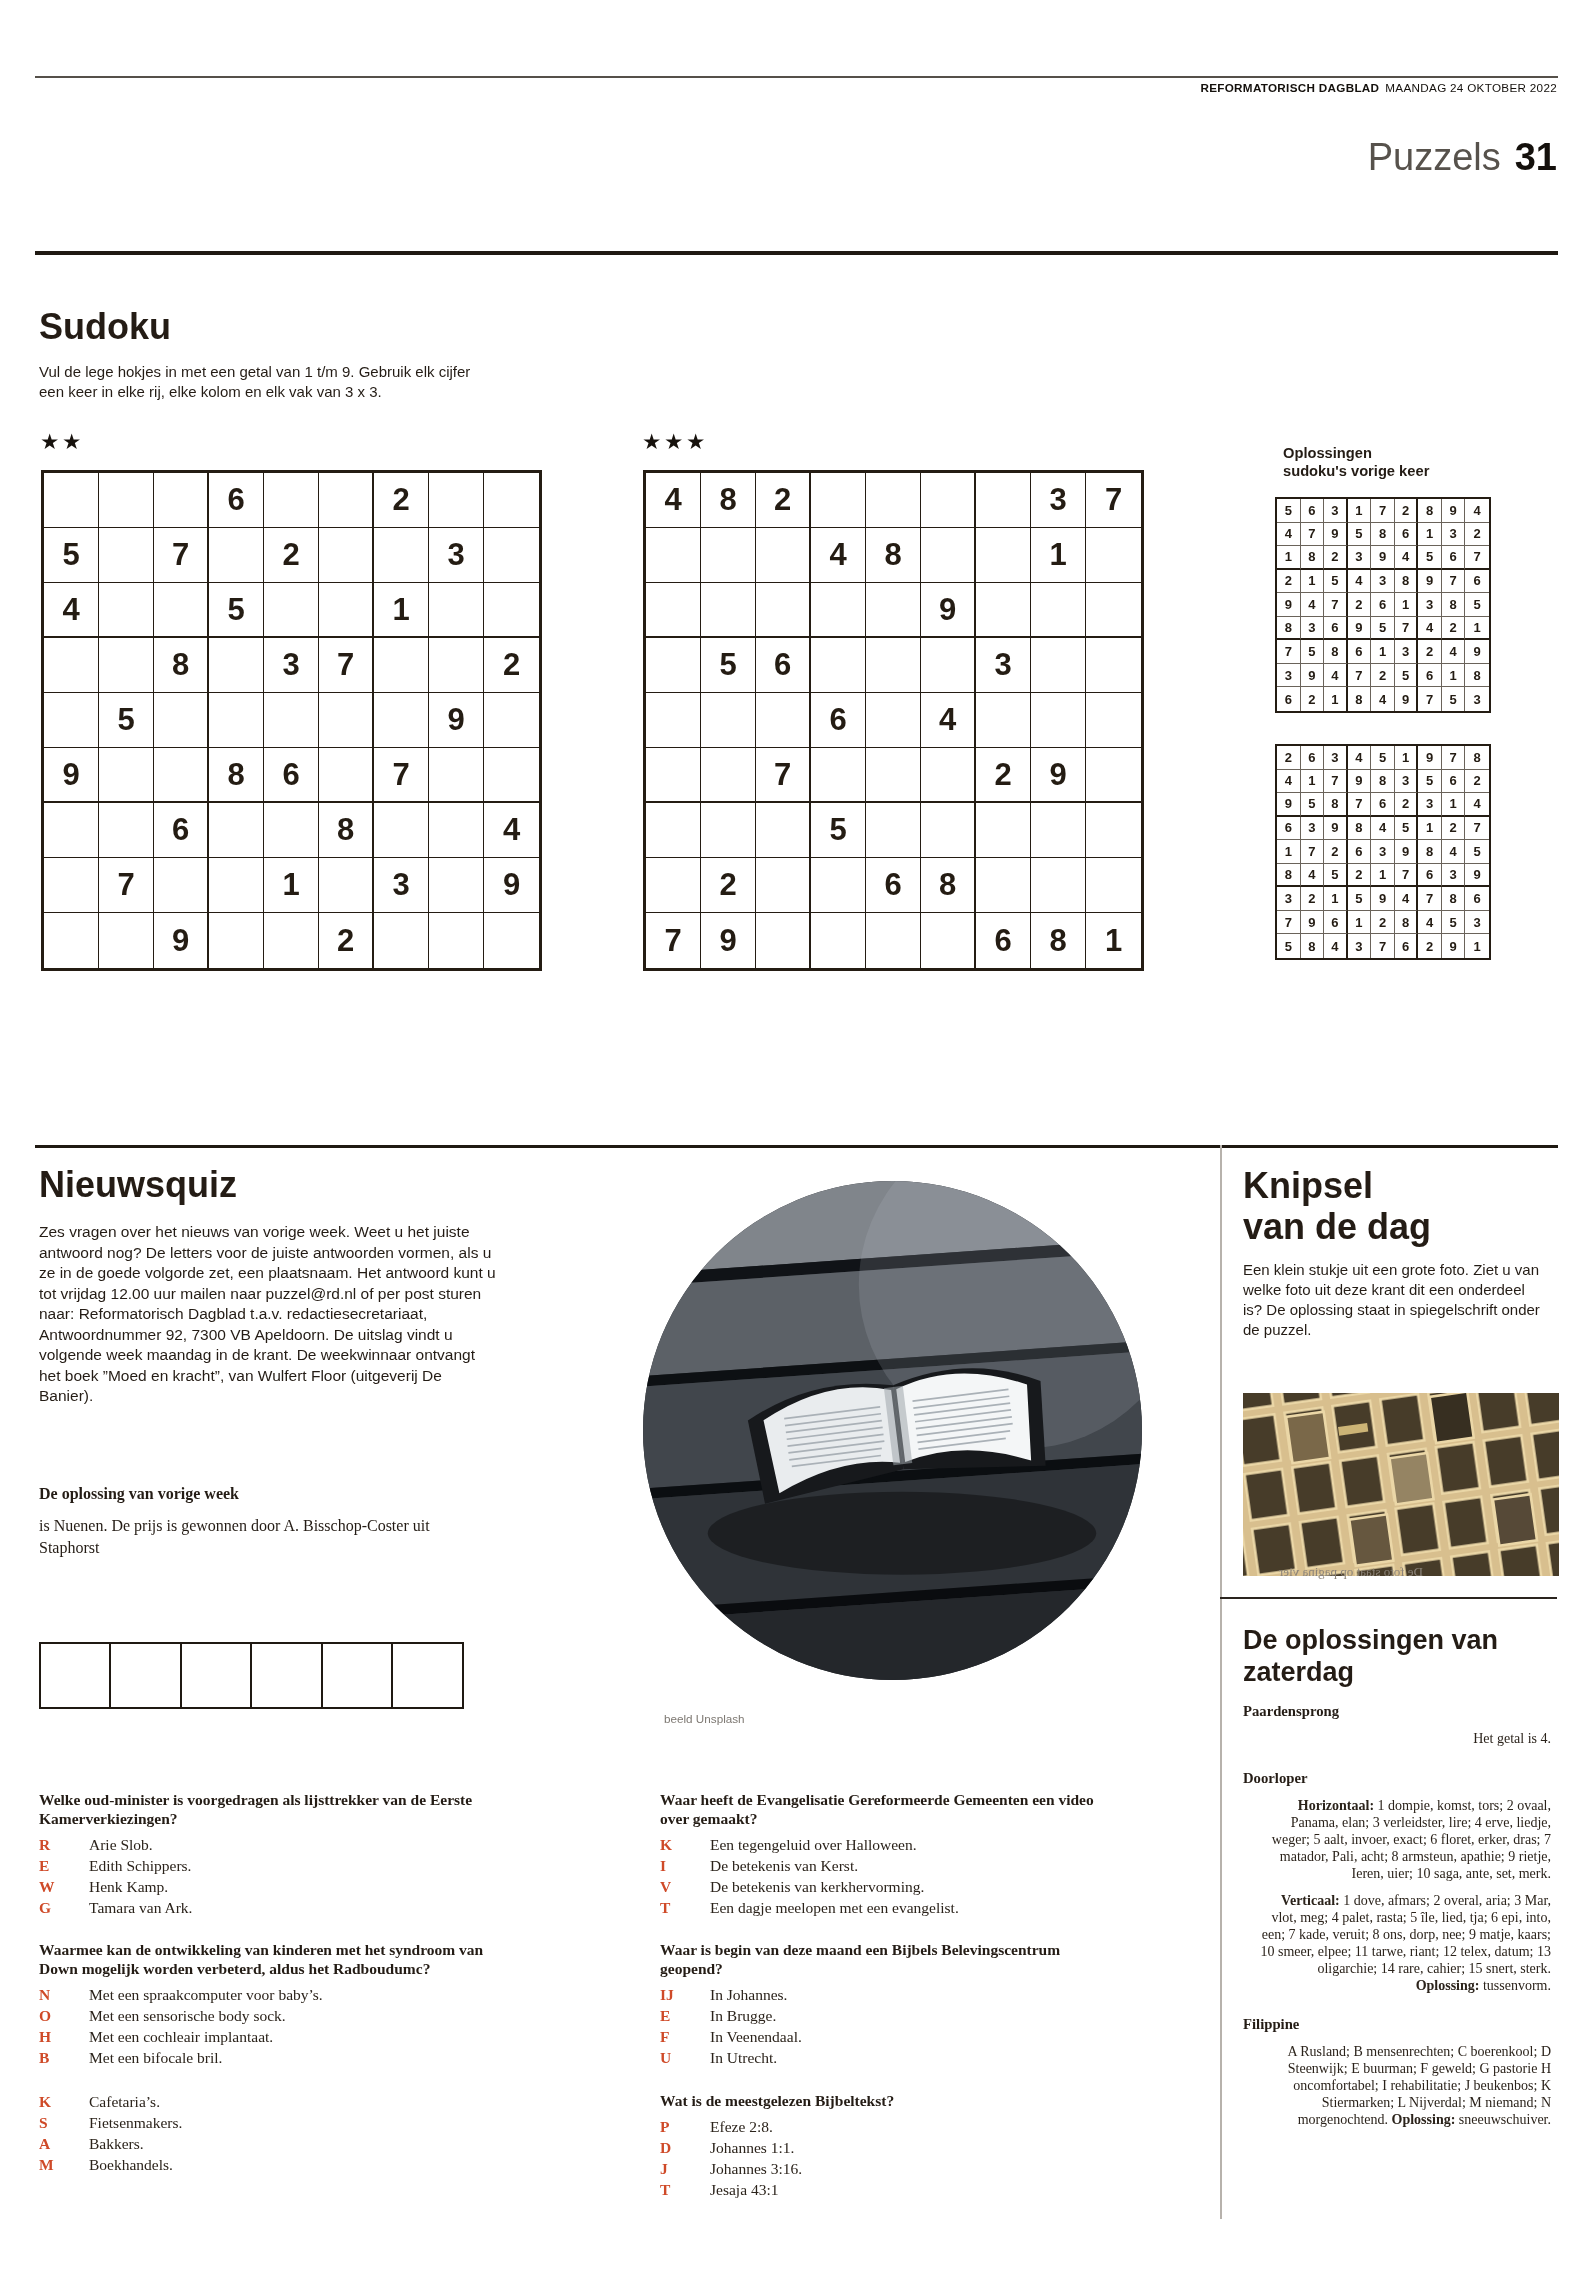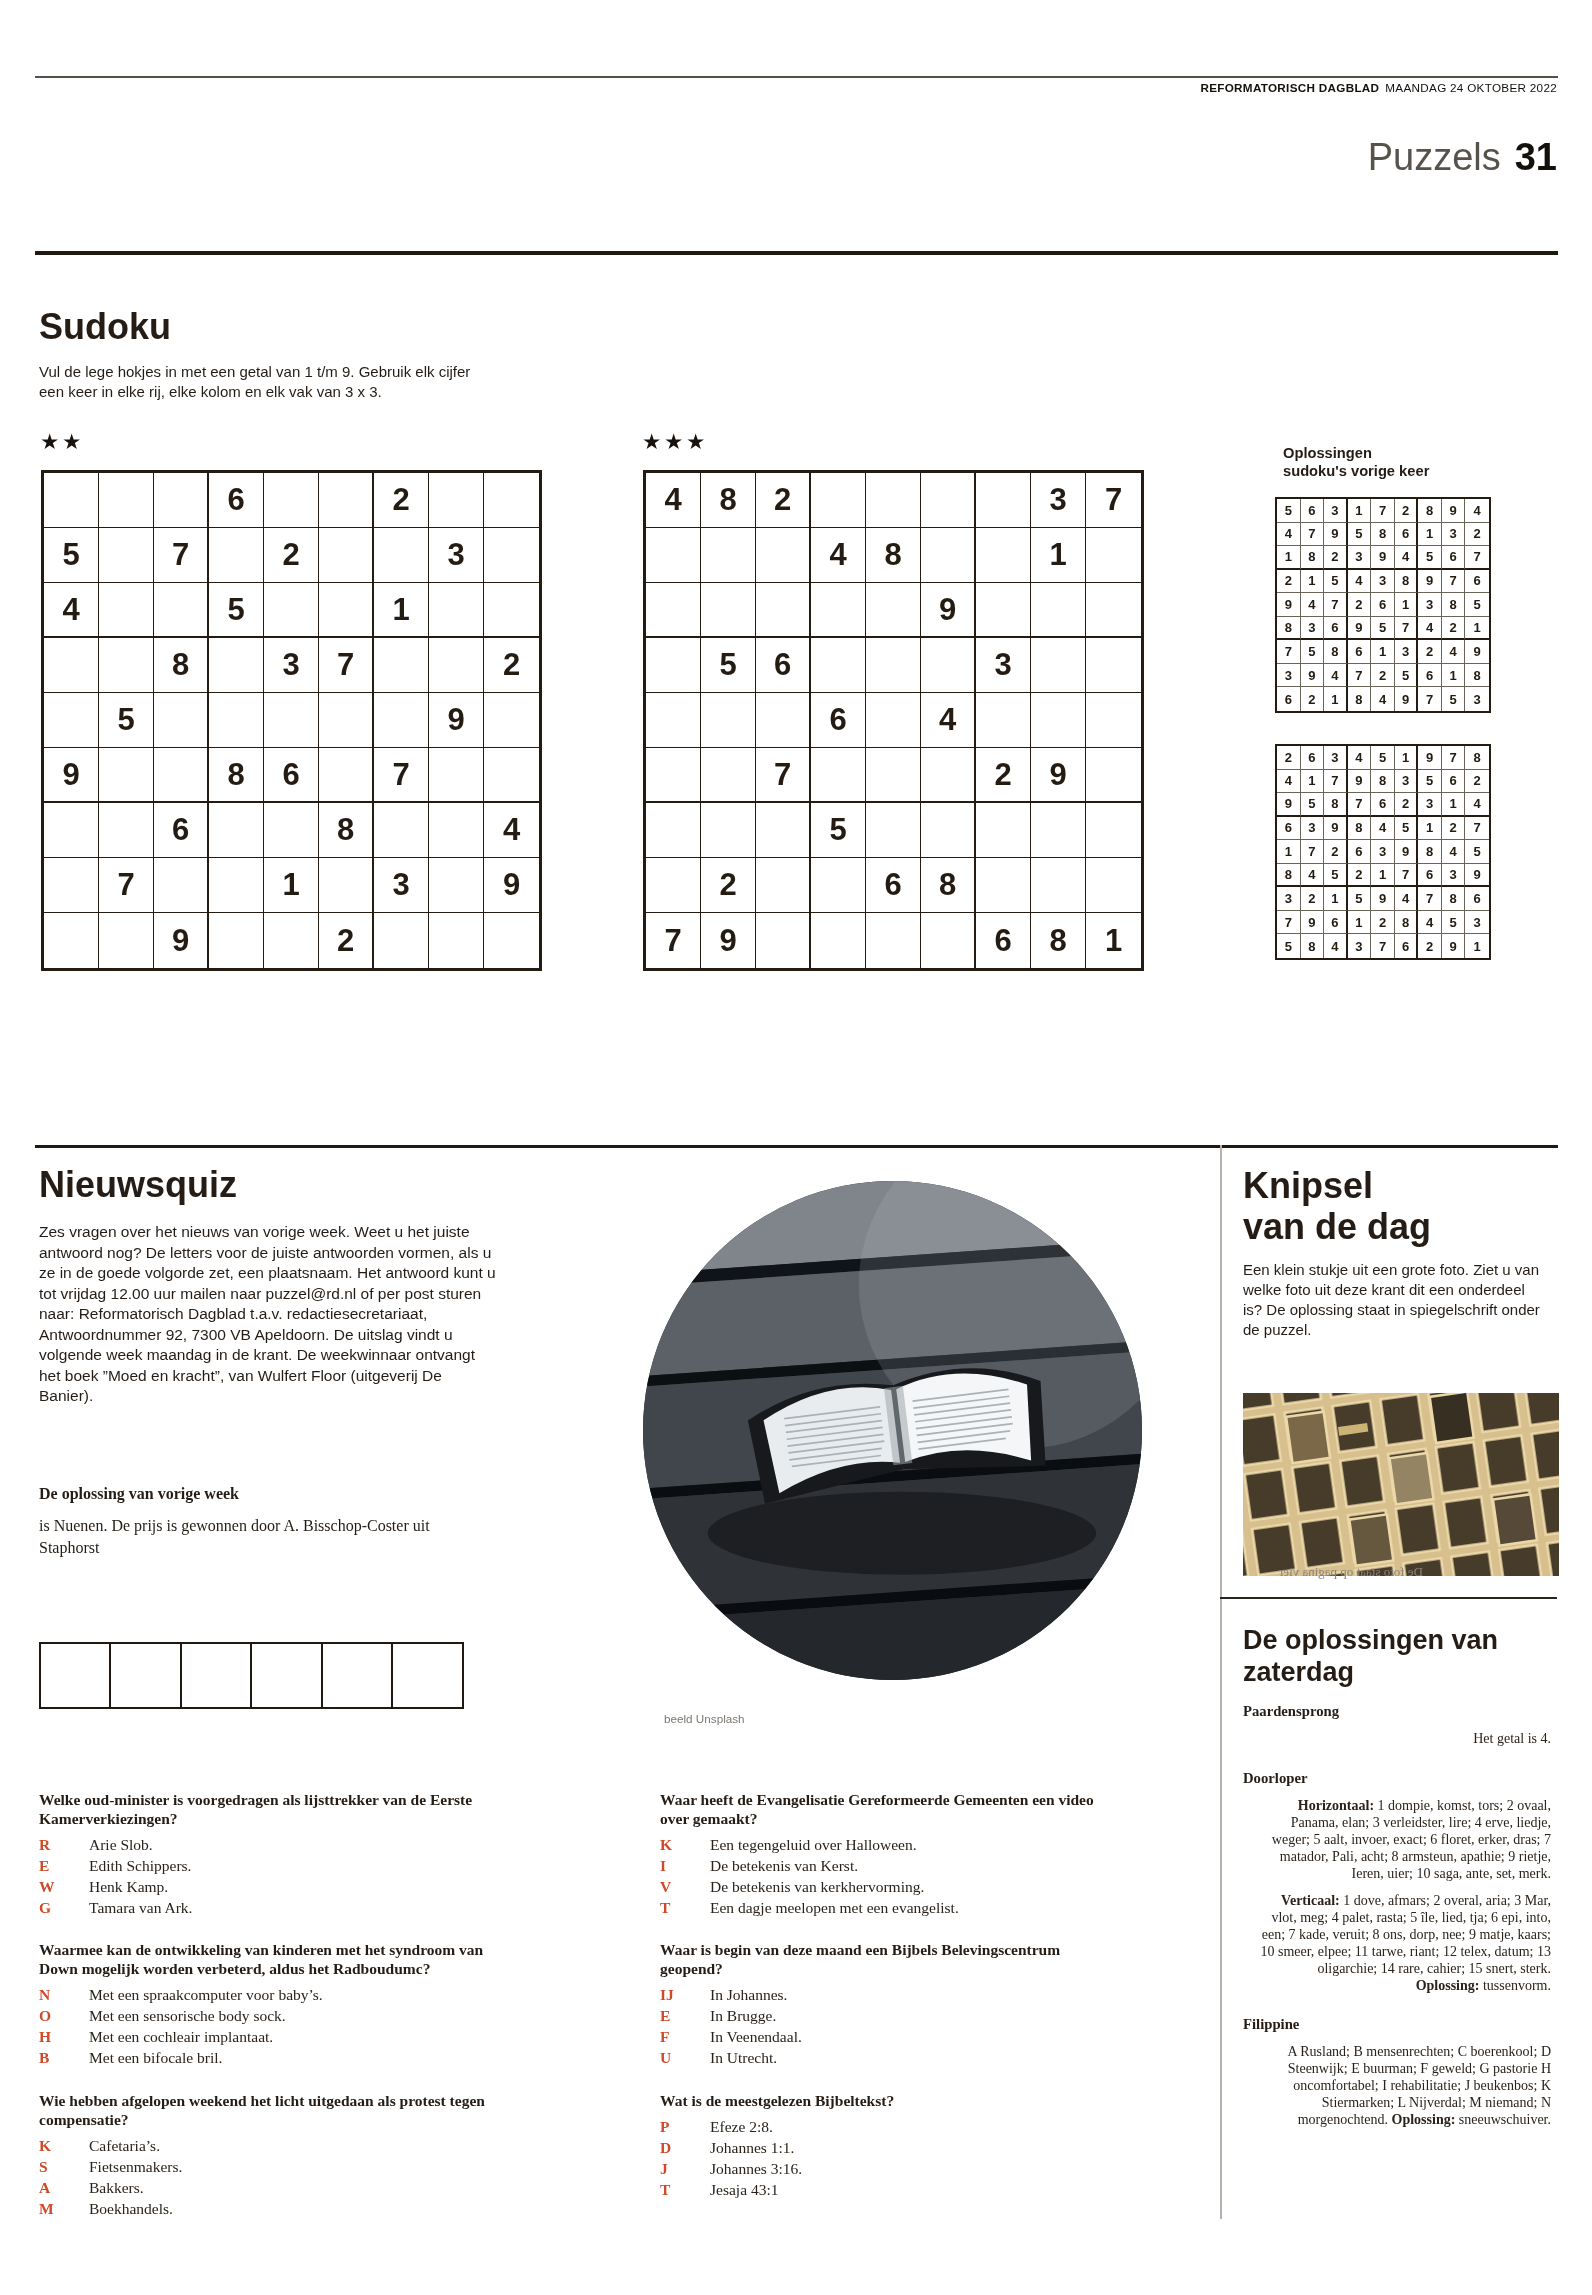--- a/index.html
+++ b/index.html
@@ -568,21 +568,20 @@
         <div class="opt">
           <span class="L">H</span>
           <span>Met een cochleair implantaat.</span>
         </div>
         <div class="opt">
           <span class="L">B</span>
           <span>Met een bifocale bril.</span>
         </div>
       </div>
       <div class="q">
-        <h4>Wie hebben afgelopen weekend het licht uitgedaan als protest tegen compensatie?</h4>
         <div class="opt">
           <span class="L">K</span>
           <span>Cafetaria’s.</span>
         </div>
         <div class="opt">
           <span class="L">S</span>
           <span>Fietsenmakers.</span>
         </div>
         <div class="opt">
           <span class="L">A</span>

